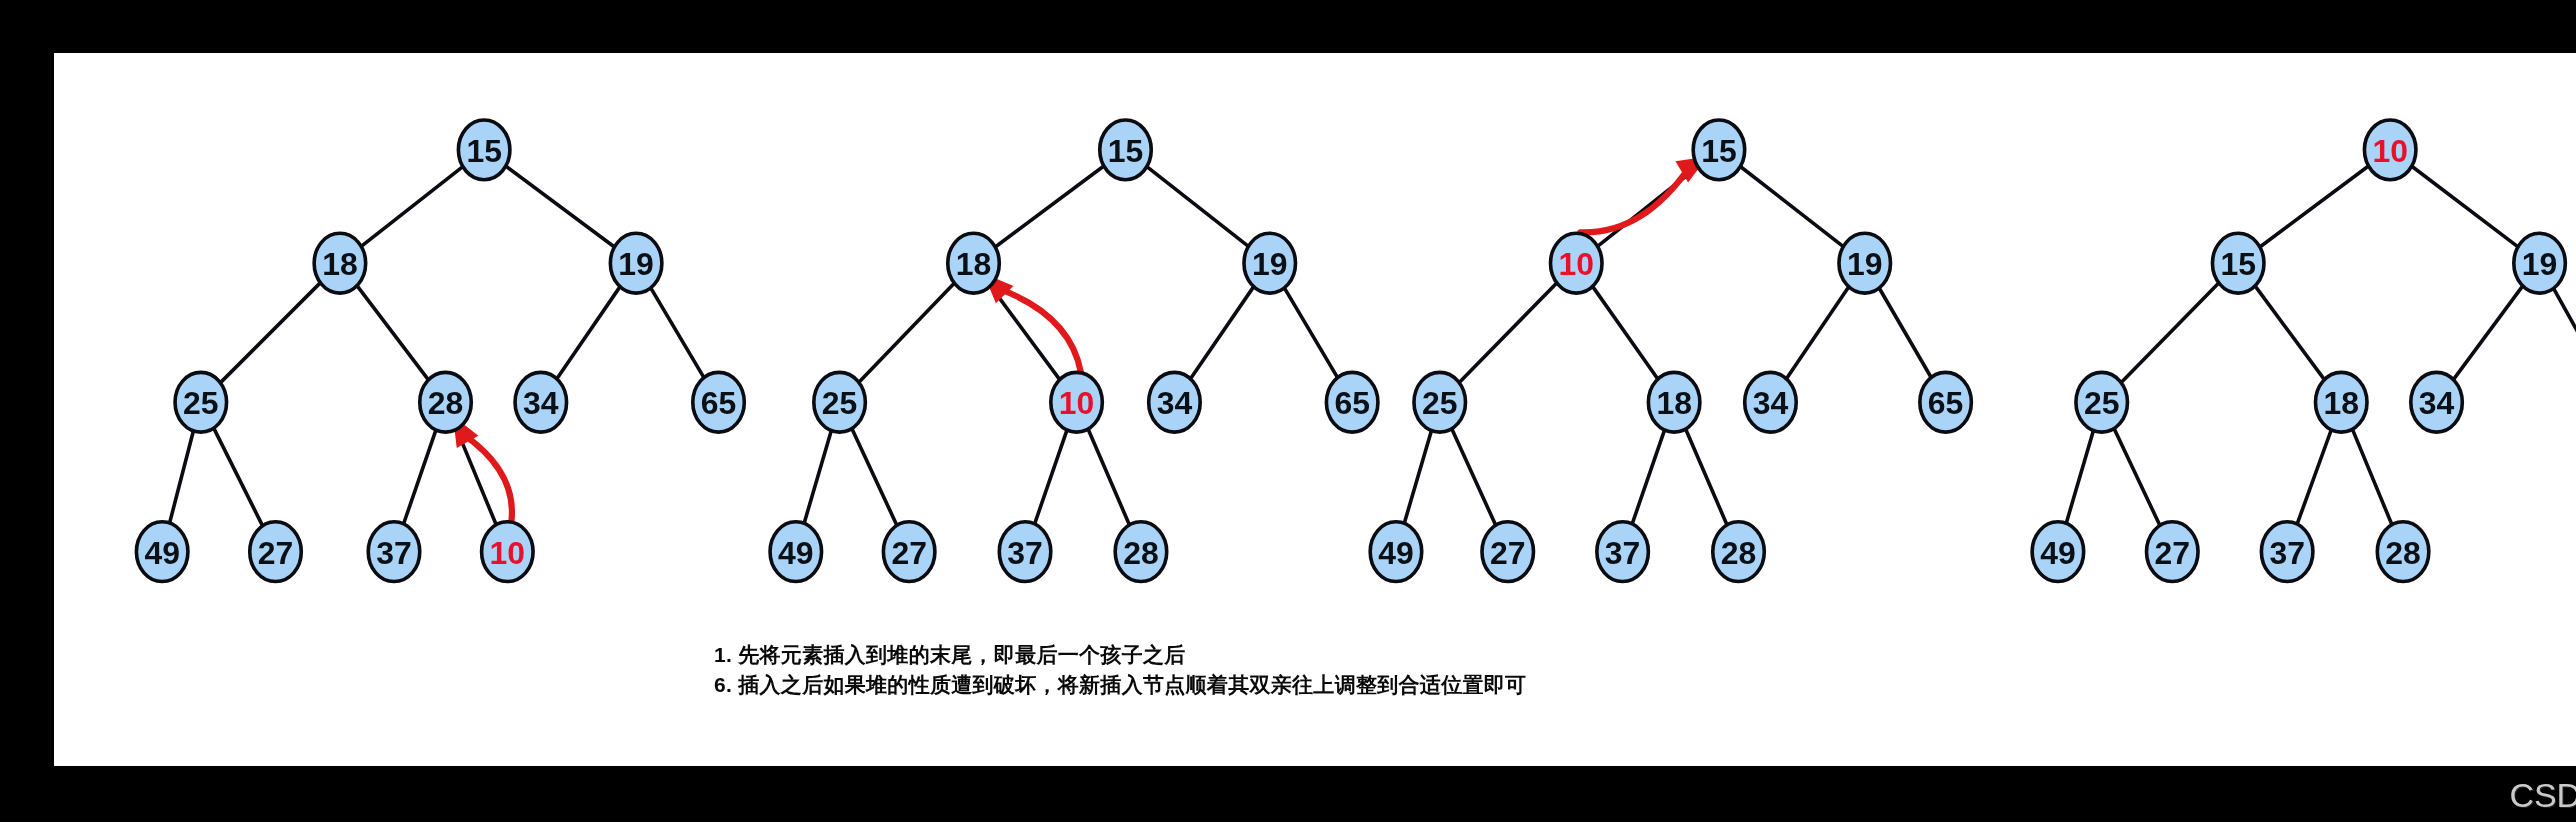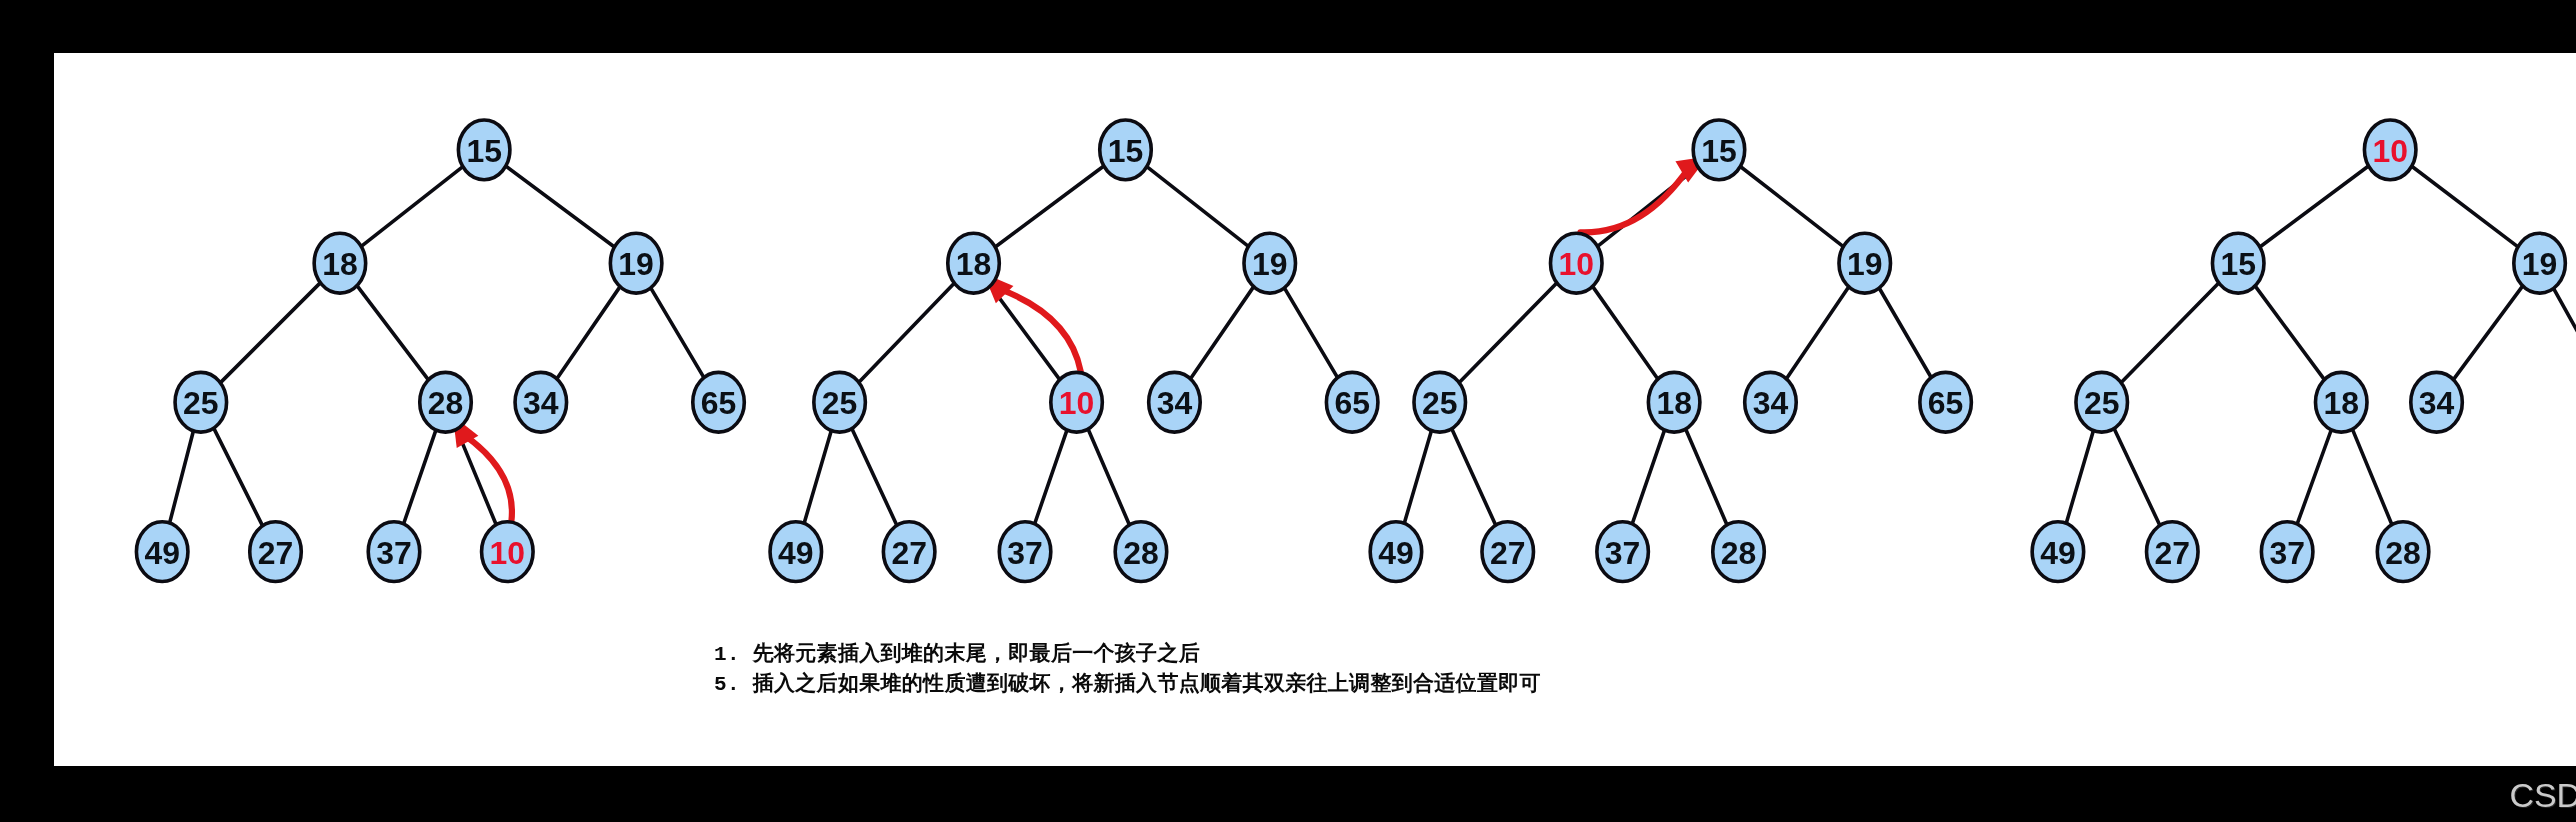--- a/index.html
+++ b/index.html
@@ -48,21 +48,21 @@
     fill:none;
     stroke-linecap:round;
   }
   .arrow-head{ fill:#e0191c; }
   #caption{
     position:absolute;
     left:660px;
     top:587px;
     width:1855px;
     color:#0a0a0a;
-    font-family:Liberation Mono, monospace;
+    font-family:Liberation Sans, sans-serif;
     font-weight:bold;
     font-size:21px;
     line-height:1.45;
     letter-spacing:0.3px;
   }
   #caption div{ white-space:nowrap; }
   #watermark{
     position:absolute;
     right:9.3px;
     bottom:3.1px;
@@ -306,19 +306,19 @@
         </g>
         <g>
           <ellipse cx="4560" cy="968" rx="50" ry="58" class="node-ellipse"></ellipse>
           <text x="4560" y="970" class="node-label">28</text>
         </g>
       </g>
   </svg>
 
   <div id="caption">
     <div>1. 先将元素插入到堆的末尾，即最后一个孩子之后</div>
-    <div>5. 插入之后如果堆的性质遭到破坏，将新插入节点顺着其双亲往上调整到合适位置即可</div>
+    <div>6. 插入之后如果堆的性质遭到破坏，将新插入节点顺着其双亲往上调整到合适位置即可</div>
   </div>
 
 </div>
 
 <div id="watermark">CSDN @序属秋秋秋</div>
 
 
 </body></html>

